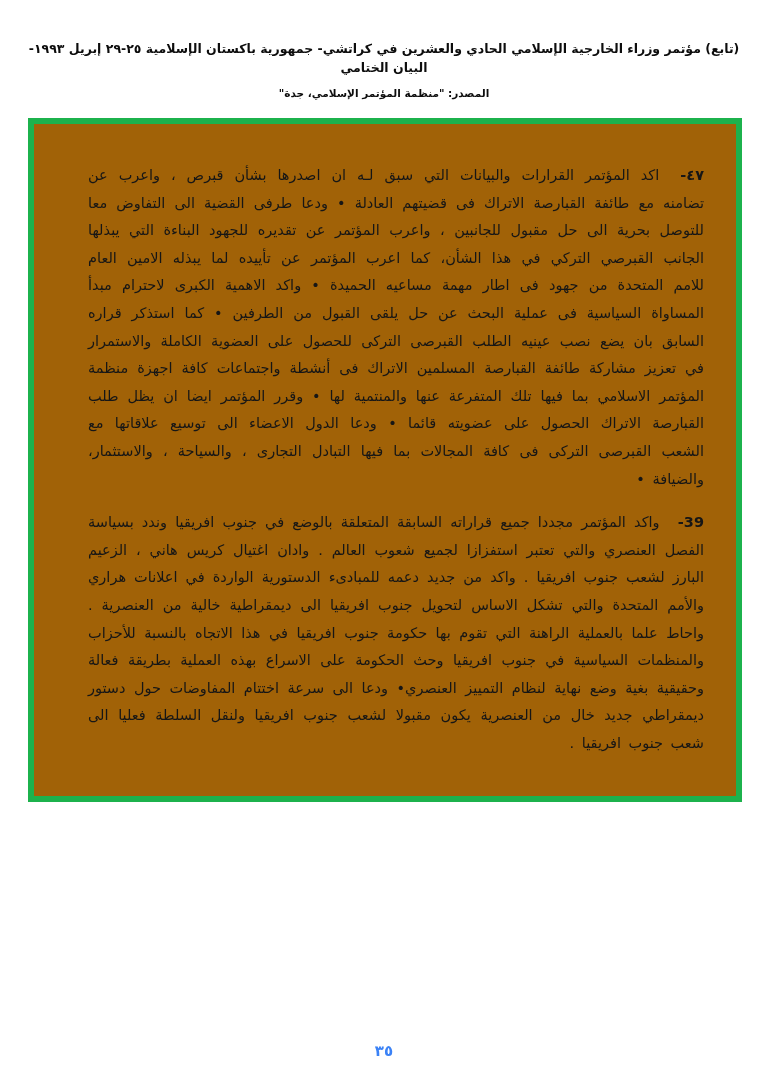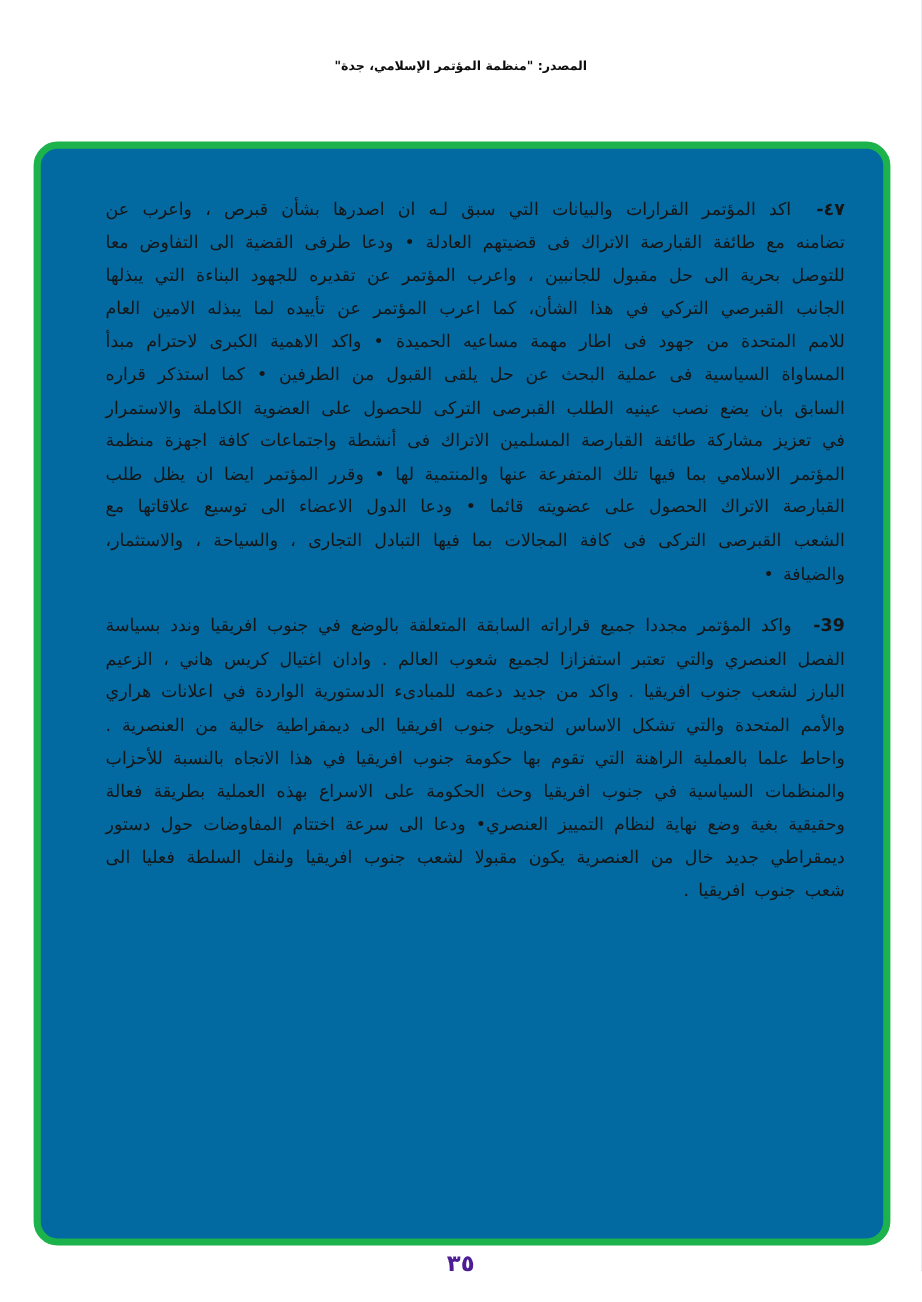--- a/index.html
+++ b/index.html
@@ -35,25 +35,25 @@
     margin-top: 9px;
     font-size: 10.5px;
     font-weight: bold;
     color: #0d0d0d;
   }
   .frame {
     position: absolute;
     left: 28px;
     top: 118px;
     width: 714px;
-    height: 920px;
+    height: 684px;
     box-sizing: border-box;
     border: 6px solid #1cb24c;
-    border-radius: 20px;
-    background: #0369a1;
+    border-radius: 0;
+    background: #a16207;
   }
   .content {
     position: absolute;
     top: 38px;
     right: 32px;
     left: 54px;
     direction: rtl;
     text-align: justify;
     font-size: 14.5px;
     line-height: 27.6px;
@@ -66,32 +66,33 @@
   .para-num {
     font-weight: bold;
     padding-left: 10px;
   }
   .page-number {
     position: absolute;
     top: 1042px;
     left: 0;
     width: 100%;
     text-align: center;
-    font-size: 19px;
+    font-size: 15px;
     font-weight: bold;
-    color: #4c1d95;
+    color: #3b82f6;
     direction: rtl;
   }
 </style>
 </head>
 <body>
 
 <div class="page">
 
   <header class="doc-header">
+    <div class="title">(تابع) مؤتمر وزراء الخارجية الإسلامي الحادي والعشرين في كراتشي- جمهورية باكستان الإسلامية ٢٥-٢٩ إبريل ١٩٩٣- البيان الختامي</div>
     <div class="source">المصدر: "منظمة المؤتمر الإسلامي، جدة"</div>
   </header>
 
   <div class="frame">
     <div class="content">
       <p>
         <span class="para-num">٤٧-</span>
         <span>اكد المؤتمر القرارات والبيانات التي سبق لـه ان اصدرها بشأن قبرص ، واعرب عن تضامنه مع طائفة القبارصة الاتراك فى قضيتهم العادلة • ودعا طرفى القضية الى التفاوض معا للتوصل بحرية الى حل مقبول للجانبين ، واعرب المؤتمر عن تقديره للجهود البناءة التي يبذلها الجانب القبرصي التركي في هذا الشأن، كما اعرب المؤتمر عن تأييده لما يبذله الامين العام للامم المتحدة من جهود فى اطار مهمة مساعيه الحميدة • واكد الاهمية الكبرى لاحترام مبدأ المساواة السياسية فى عملية البحث عن حل يلقى القبول من الطرفين • كما استذكر قراره السابق بان يضع نصب عينيه الطلب القبرصى التركى للحصول على العضوية الكاملة والاستمرار في تعزيز مشاركة طائفة القبارصة المسلمين الاتراك فى أنشطة واجتماعات كافة اجهزة منظمة المؤتمر الاسلامي بما فيها تلك المتفرعة عنها والمنتمية لها • وقرر المؤتمر ايضا ان يظل طلب القبارصة الاتراك الحصول على عضويته قائما • ودعا الدول الاعضاء الى توسيع علاقاتها مع الشعب القبرصى التركى فى كافة المجالات بما فيها التبادل التجارى ، والسياحة ، والاستثمار، والضيافة •</span>
       </p>
       <p>

